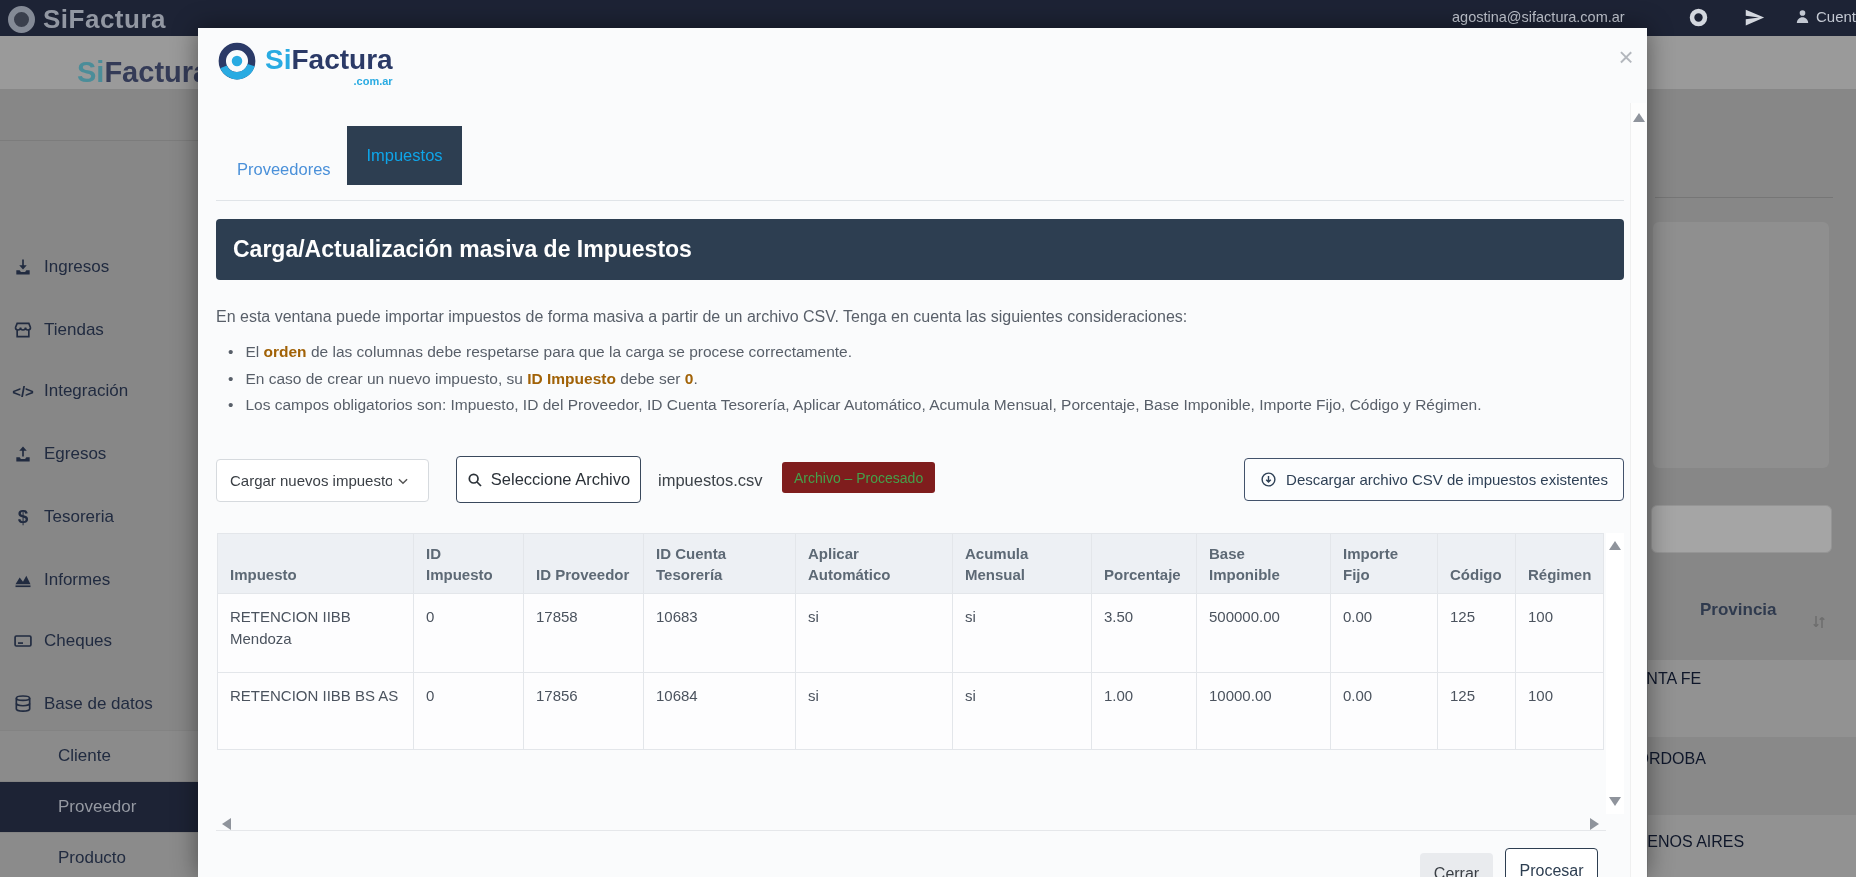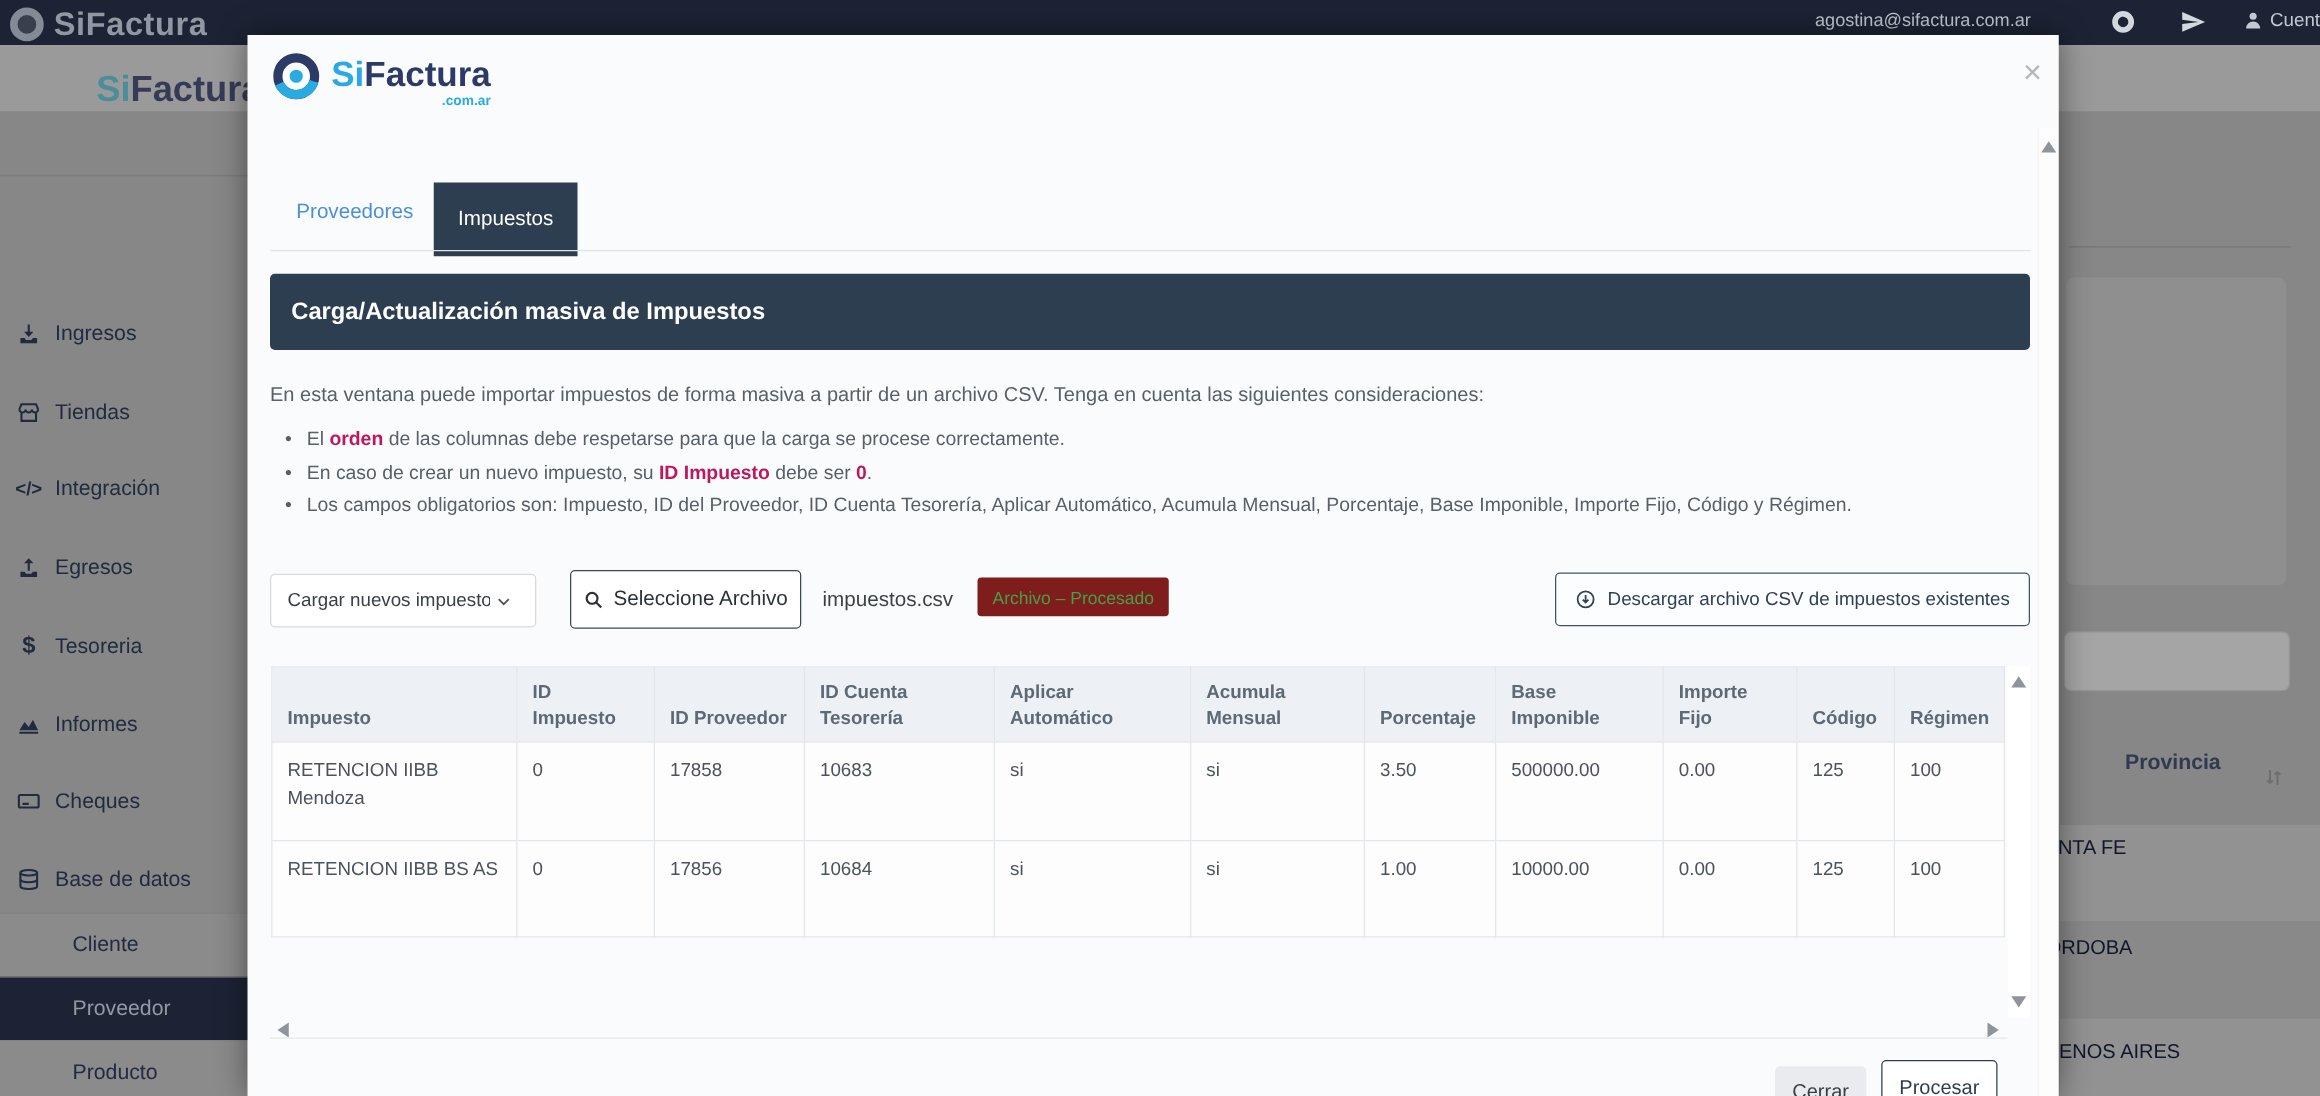--- a/index.html
+++ b/index.html
@@ -43,29 +43,29 @@
   .modal { position:absolute; left:198px; top:28px; width:1449px; height:849px; background:#fafbfc; z-index:10; box-shadow:0 0 24px rgba(0,0,0,.45); }
   .m-logo { position:absolute; left:18px; top:12px; display:flex; align-items:flex-start; gap:7px; }
   .m-logo svg { width:42px; height:42px; }
   .m-logo-text { line-height:1; padding-top:6px; }
   .m-logo-main { font-size:28px; font-weight:bold; }
   .m-logo-main .si { color:#29abe2; } .m-logo-main .fa { color:#2b3a67; }
   .m-logo-domain { text-align:right; font-size:11px; font-weight:bold; color:#29abe2; margin-top:2px; }
   .m-close { position:absolute; left:1414px; top:16px; width:28px; height:28px; font-size:26px; line-height:26px; color:#b3b7bd; text-align:center; cursor:pointer; }
 
   .tab-link { position:absolute; left:39px; top:132px; font-size:16.5px; color:#4a90d9; cursor:pointer; }
-  .tab-active { position:absolute; left:149px; top:118px; width:115px; height:59px; background:#2d3e51; color:#ffffff; font-size:16.5px; display:flex; align-items:center; justify-content:center; }
+  .tab-active { position:absolute; left:149px; top:98px; width:115px; height:59px; background:#2d3e51; color:#0ea5e9; font-size:16.5px; display:flex; align-items:center; justify-content:center; }
   .tab-line { position:absolute; left:18px; top:172px; width:1408px; height:1px; background:#e0e4e8; }
 
-  .panel-head { position:absolute; left:18px; top:191px; width:1408px; height:61px; background:#2d3e51; border-radius:4px; color:#fff; font-size:19px; font-weight:bold; line-height:61px; padding-left:17px; }
+  .panel-head { position:absolute; left:18px; top:191px; width:1408px; height:61px; background:#2d3e51; border-radius:4px; color:#fff; font-size:23px; font-weight:bold; line-height:61px; padding-left:17px; }
   .intro { position:absolute; left:18px; top:280px; font-size:16px; color:#585f69; }
   .bullets { position:absolute; left:30px; top:311px; width:1380px; }
   .bullet { font-size:15.5px; color:#585f69; line-height:26.5px; }
   .bullet::before { content:"•"; margin-right:12px; }
-  .bullet b { color:#be185d; }
+  .bullet b { color:#a16207; }
 
   .sel { position:absolute; left:18px; top:431px; width:213px; height:43px; background:#fff; border:1px solid #d6dade; border-radius:4px; display:flex; align-items:center; cursor:pointer; }
   .sel-text { margin-left:13px; width:162px; overflow:hidden; white-space:nowrap; font-size:15px; color:#3a3f45; }
   .sel-chev { width:14px; height:14px; color:#555; margin-left:4px; }
   .btn-file { position:absolute; left:258px; top:428px; width:185px; height:47px; background:#fff; border:1px solid #39485c; border-radius:4px; display:flex; align-items:center; justify-content:center; gap:8px; font-size:16.5px; color:#2b3138; cursor:pointer; }
   .btn-file svg { width:16px; height:16px; }
   .filename { position:absolute; left:460px; top:443px; font-size:16.5px; color:#3c4248; }
   .badge { position:absolute; left:584px; top:434px; height:31px; padding:0 12px; background:#7f1d1d; color:#45a04a; font-size:14px; border-radius:3px; display:flex; align-items:center; }
   .btn-download { position:absolute; left:1046px; top:430px; width:380px; height:43px; background:#fcfdfe; border:1px solid #42526b; border-radius:4px; display:flex; align-items:center; justify-content:center; gap:9px; font-size:15px; color:#2f4156; cursor:pointer; }
   .btn-download svg { width:17px; height:17px; }

